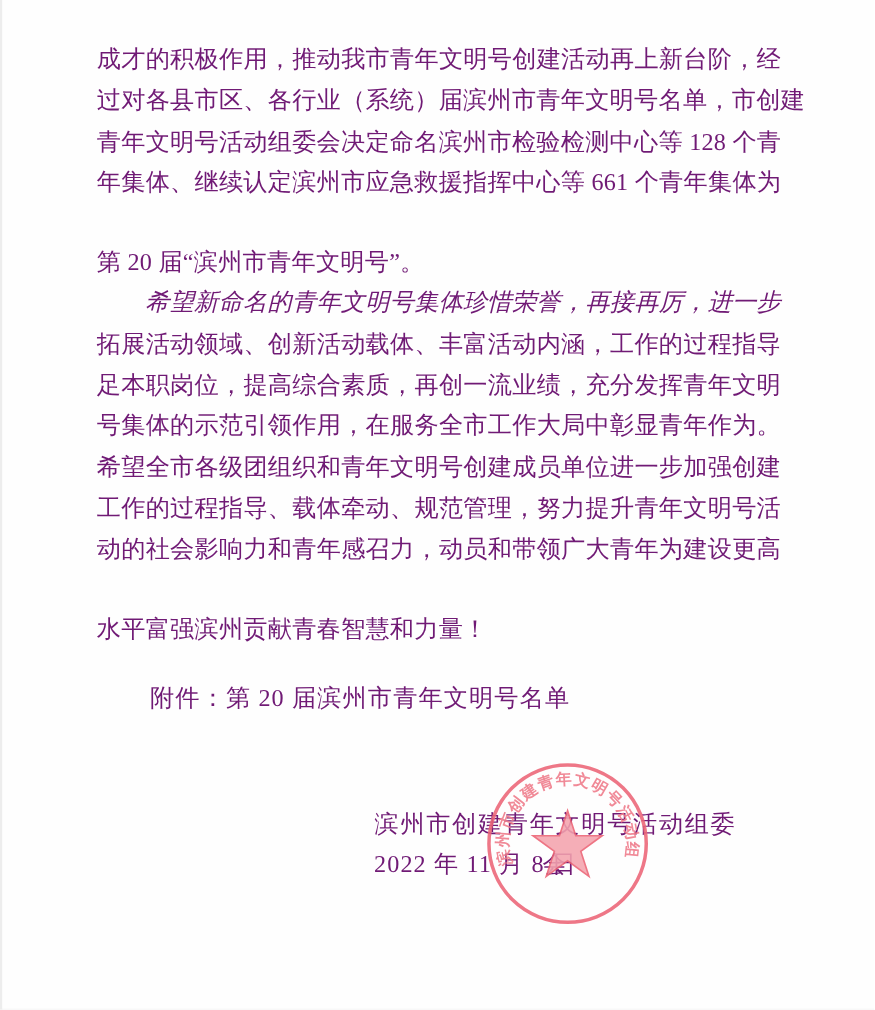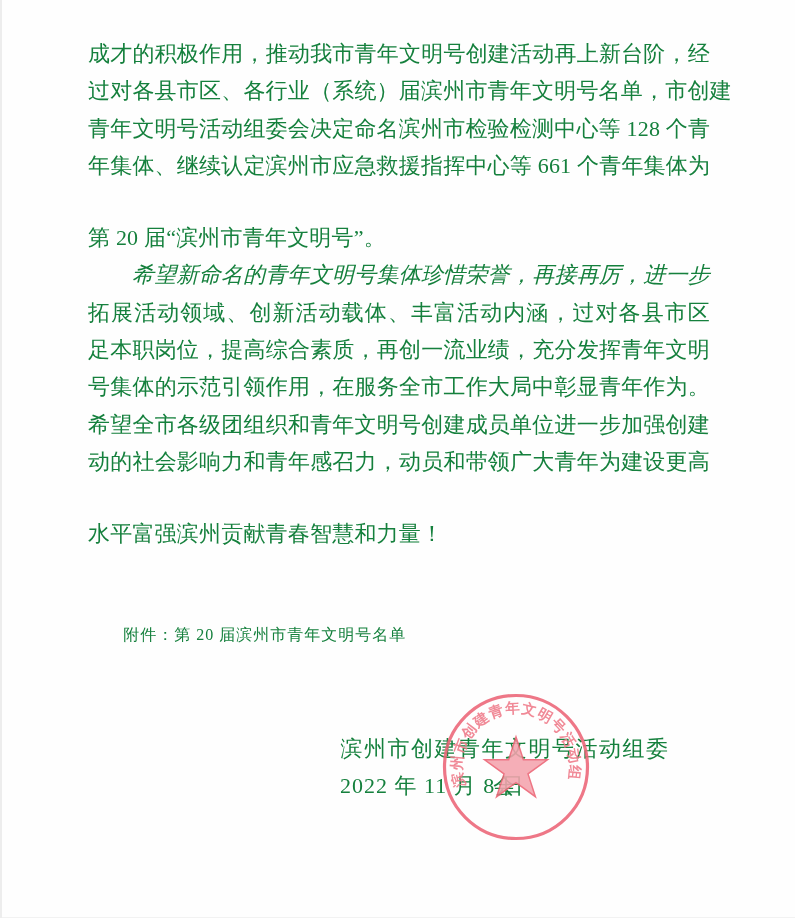--- a/index.html
+++ b/index.html
@@ -3,21 +3,21 @@
 <meta charset="utf-8">
 <style>
   html, body { margin: 0; padding: 0; background: #ffffff; }
   .page {
     position: relative;
     width: 795px;
     height: 918px;
     background: #fefefe;
     overflow: hidden;
     font-family: "Liberation Serif", "DejaVu Serif", serif;
-    color: #15803d;
+    color: #701a75;
     box-shadow: inset 2px 0 0 #ededed, inset 0 -1px 0 #f2f2f2;
   }
   .body-text {
     position: absolute;
     left: 88px;
     top: 35px;
     width: 622px;
     font-size: 22px;
     line-height: 37.3px;
     letter-spacing: 0.2px;
@@ -28,21 +28,21 @@
     white-space: nowrap;
     height: 37.3px;
   }
   .line.indent { text-indent: 2em; font-style: italic; }
   .line.para-end { text-align-last: left; white-space: normal; margin-top: 35px; }
   .attachment {
     position: absolute;
     left: 88px;
     top: 616px;
     width: 622px;
-    font-size: 16px;
+    font-size: 22px;
     line-height: 37.3px;
     text-indent: 2.2em;
     letter-spacing: 1px;
   }
   .signature-org {
     position: absolute;
     left: 340px;
     top: 730px;
     width: 330px;
     font-size: 22px;
@@ -78,24 +78,25 @@
 
 <div class="page">
 
   <div class="body-text">
     <div class="line">成才的积极作用，推动我市青年文明号创建活动再上新台阶，经</div>
     <div class="line">过对各县市区、各行业（系统）届滨州市青年文明号名单，市创建</div>
     <div class="line">青年文明号活动组委会决定命名滨州市检验检测中心等 128 个青</div>
     <div class="line">年集体、继续认定滨州市应急救援指挥中心等 661 个青年集体为</div>
     <div class="line para-end">第 20 届“滨州市青年文明号”。</div>
     <div class="line indent">希望新命名的青年文明号集体珍惜荣誉，再接再厉，进一步</div>
-    <div class="line">拓展活动领域、创新活动载体、丰富活动内涵，过对各县市区</div>
+    <div class="line">拓展活动领域、创新活动载体、丰富活动内涵，工作的过程指导</div>
     <div class="line">足本职岗位，提高综合素质，再创一流业绩，充分发挥青年文明</div>
     <div class="line">号集体的示范引领作用，在服务全市工作大局中彰显青年作为。</div>
     <div class="line">希望全市各级团组织和青年文明号创建成员单位进一步加强创建</div>
+    <div class="line">工作的过程指导、载体牵动、规范管理，努力提升青年文明号活</div>
     <div class="line">动的社会影响力和青年感召力，动员和带领广大青年为建设更高</div>
     <div class="line para-end">水平富强滨州贡献青春智慧和力量！</div>
   </div>
 
   <div class="attachment">附件：第 20 届滨州市青年文明号名单</div>
 
   <div class="signature-org">滨州市创建青年文明号活动组委会</div>
   <div class="signature-date">2022 年 11 月 8 日</div>
 
   <svg class="seal" viewBox="0 0 150 150" xmlns="http://www.w3.org/2000/svg">

